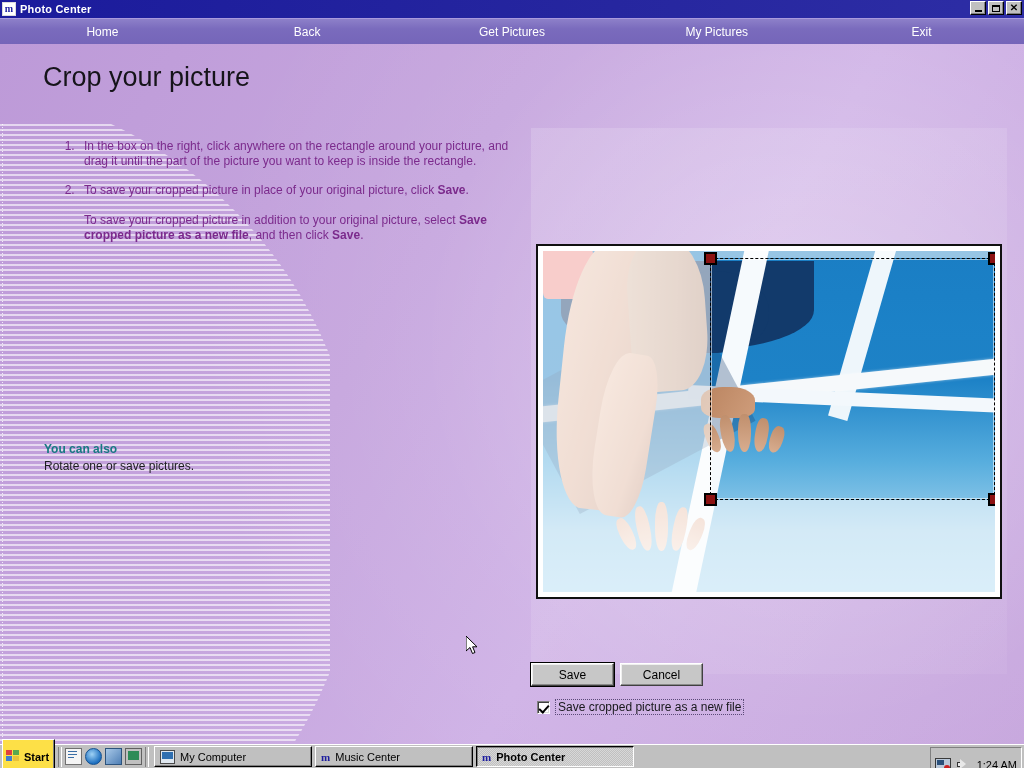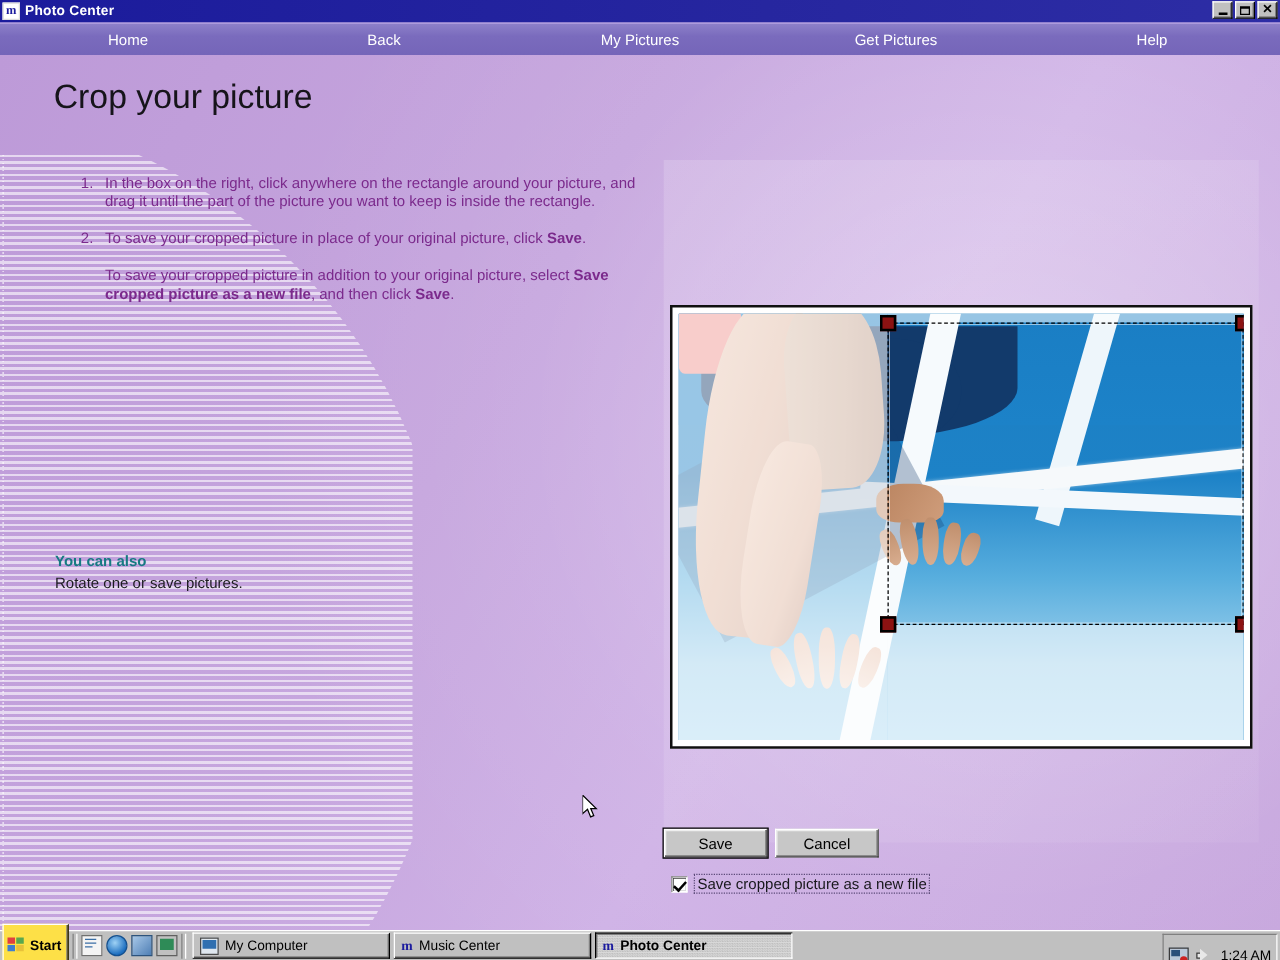--- a/index.html
+++ b/index.html
@@ -343,23 +343,23 @@
         </div>
       <div class="tb-btn">
           <span class="cls-g">✕</span>
         </div>
     </div>
   </div>
 
   <div class="navbar">
     <div class="navitem">Home</div>
     <div class="navitem">Back</div>
+    <div class="navitem">Get Pictures</div>
     <div class="navitem">My Pictures</div>
-    <div class="navitem">Get Pictures</div>
-    <div class="navitem">Help</div>
+    <div class="navitem">Exit</div>
   </div>
 
   <div class="main">
 
     <div class="arc-clip">
       <div class="arc-inner"></div>
     </div>
     <div class="left-dotted"></div>
 
     <div class="page-title">Crop your picture</div>

